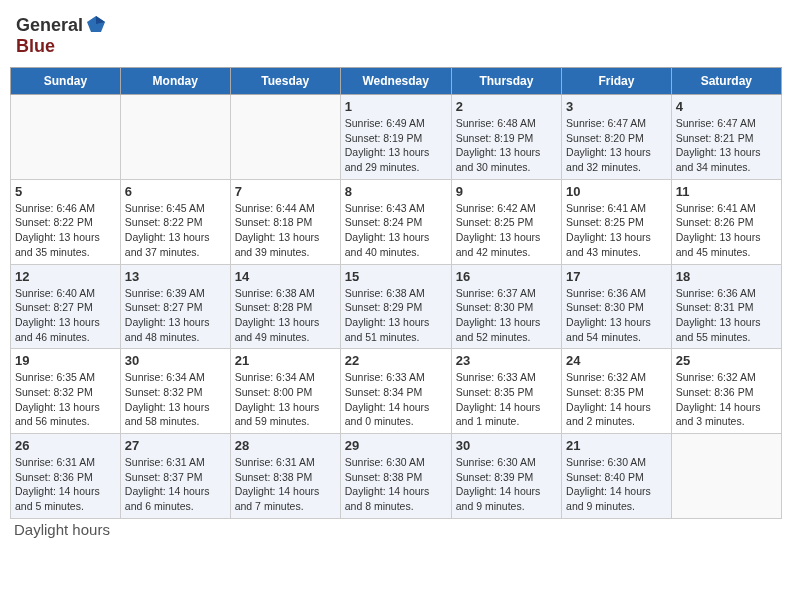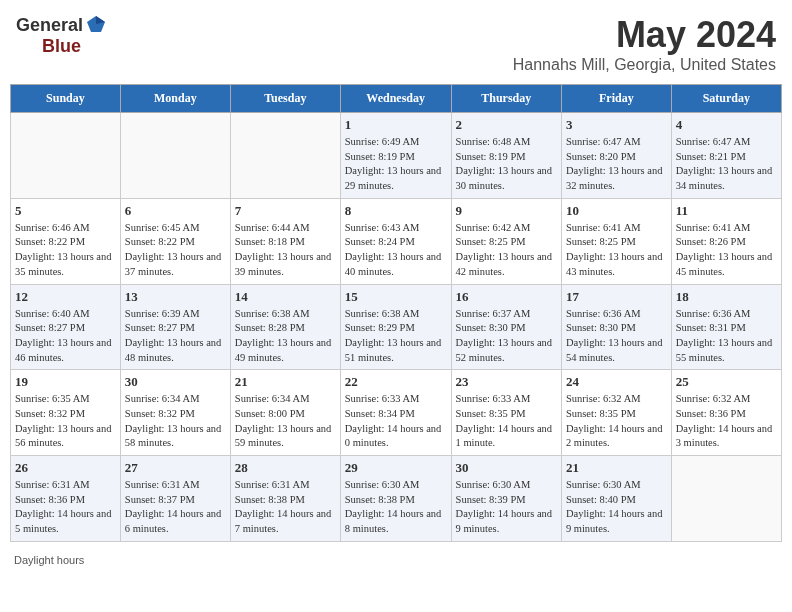--- a/index.html
+++ b/index.html
@@ -13,21 +13,21 @@
     .header-area {
       display: flex;
       justify-content: space-between;
       align-items: flex-start;
       margin-bottom: 6px;
       padding: 4px 6px;
     }
     .logo {
       display: flex;
       flex-direction: column;
-      align-items: center;
+      align-items: flex-start;
     }
     .logo-general {
       font-size: 18px;
       font-weight: bold;
       color: #333;
     }
     .logo-blue {
       font-size: 18px;
       font-weight: bold;
       color: #7f1d1d;
@@ -41,21 +41,20 @@
       color: #333;
     }
     .location-title {
       font-size: 16px;
       color: #555;
     }
     .calendar-table {
       width: 100%;
       border-collapse: collapse;
       font-size: 11px;
-      font-family: Liberation Serif, serif;
     }
     .calendar-table thead tr th {
       background-color: #2a6db5;
       color: #fff;
       font-weight: bold;
       font-size: 12px;
       padding: 6px 4px;
       border: 1px solid #aaa;
       text-align: center;
     }
@@ -81,44 +80,40 @@
     }
     .cell-content {
       font-size: 10.5px;
       line-height: 1.4;
       color: #333;
     }
     .empty-cell {
       background-color: #f9f9f9 !important;
     }
     .footer-note {
-      font-size: 11px;
+      font-size: 15px;
       color: #555;
-      margin-top: 12px;
+      margin-top: 2px;
       padding-left: 4px;
     }
   </style>
 </head>
 <body>
 
 <div class="header-area">
   <div class="logo">
     <div style="display:flex;align-items:center;">
       <span class="logo-general">General</span>
       <svg width="22" height="22" viewBox="0 0 22 22" style="margin-left:2px;">
         <polygon points="11,2 20,8 16,18 6,18 2,8" fill="#2a6db5"></polygon>
         <polygon points="11,2 20,8 11,10" fill="#1a4a90"></polygon>
       </svg>
     </div>
     <span class="logo-blue">Blue</span>
   </div>
-  <div class="title-area">
-    <div class="month-title">May 2024</div>
-    <div class="location-title">Hannahs Mill, Georgia, United States</div>
-  </div>
 </div>
 
 <table class="calendar-table">
   <thead>
     <tr>
     <th>Sunday</th>
         <th>Monday</th>
         <th>Tuesday</th>
         <th>Wednesday</th>
         <th>Thursday</th>

